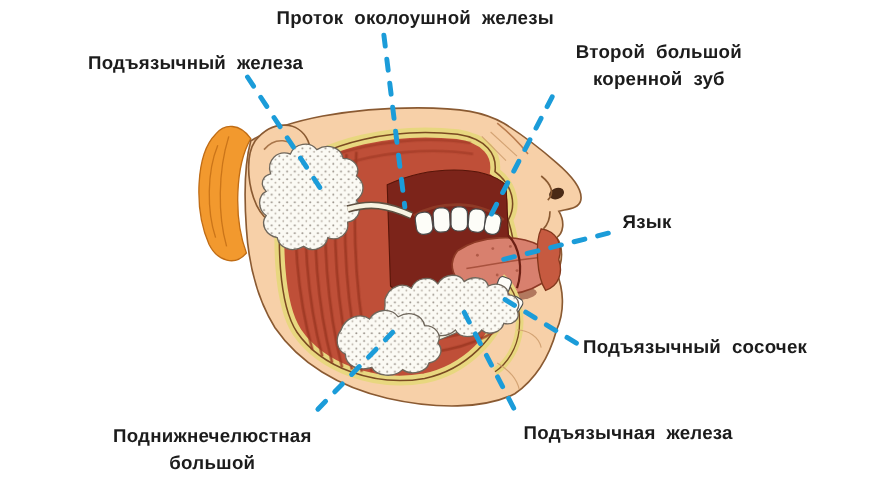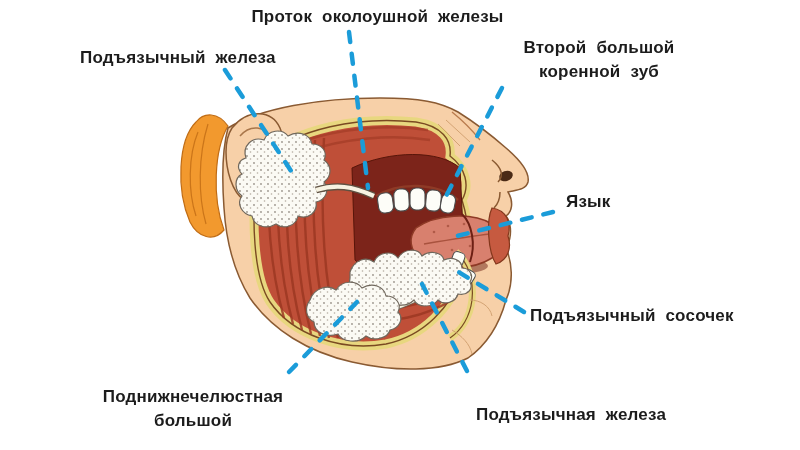--- a/index.html
+++ b/index.html
@@ -177,15 +177,15 @@
   <div class="lbl center" style="left:505px;top:36px;width:188px">Второй большой
 коренной зуб</div>
 
   <div class="lbl" style="left:566px;top:190px">Язык</div>
 
   <div class="lbl" style="left:530px;top:304px">Подъязычный сосочек</div>
 
   <div class="lbl center" style="left:82px;top:385px;width:222px">Поднижнечелюстная
 большой</div>
 
-  <div class="lbl" style="left:476px;top:403px">Подъязычная железа</div>
+  <div class="lbl" style="left:476px;top:382px">Подъязычная железа</div>
 
 </div>
 
 </body></html>

